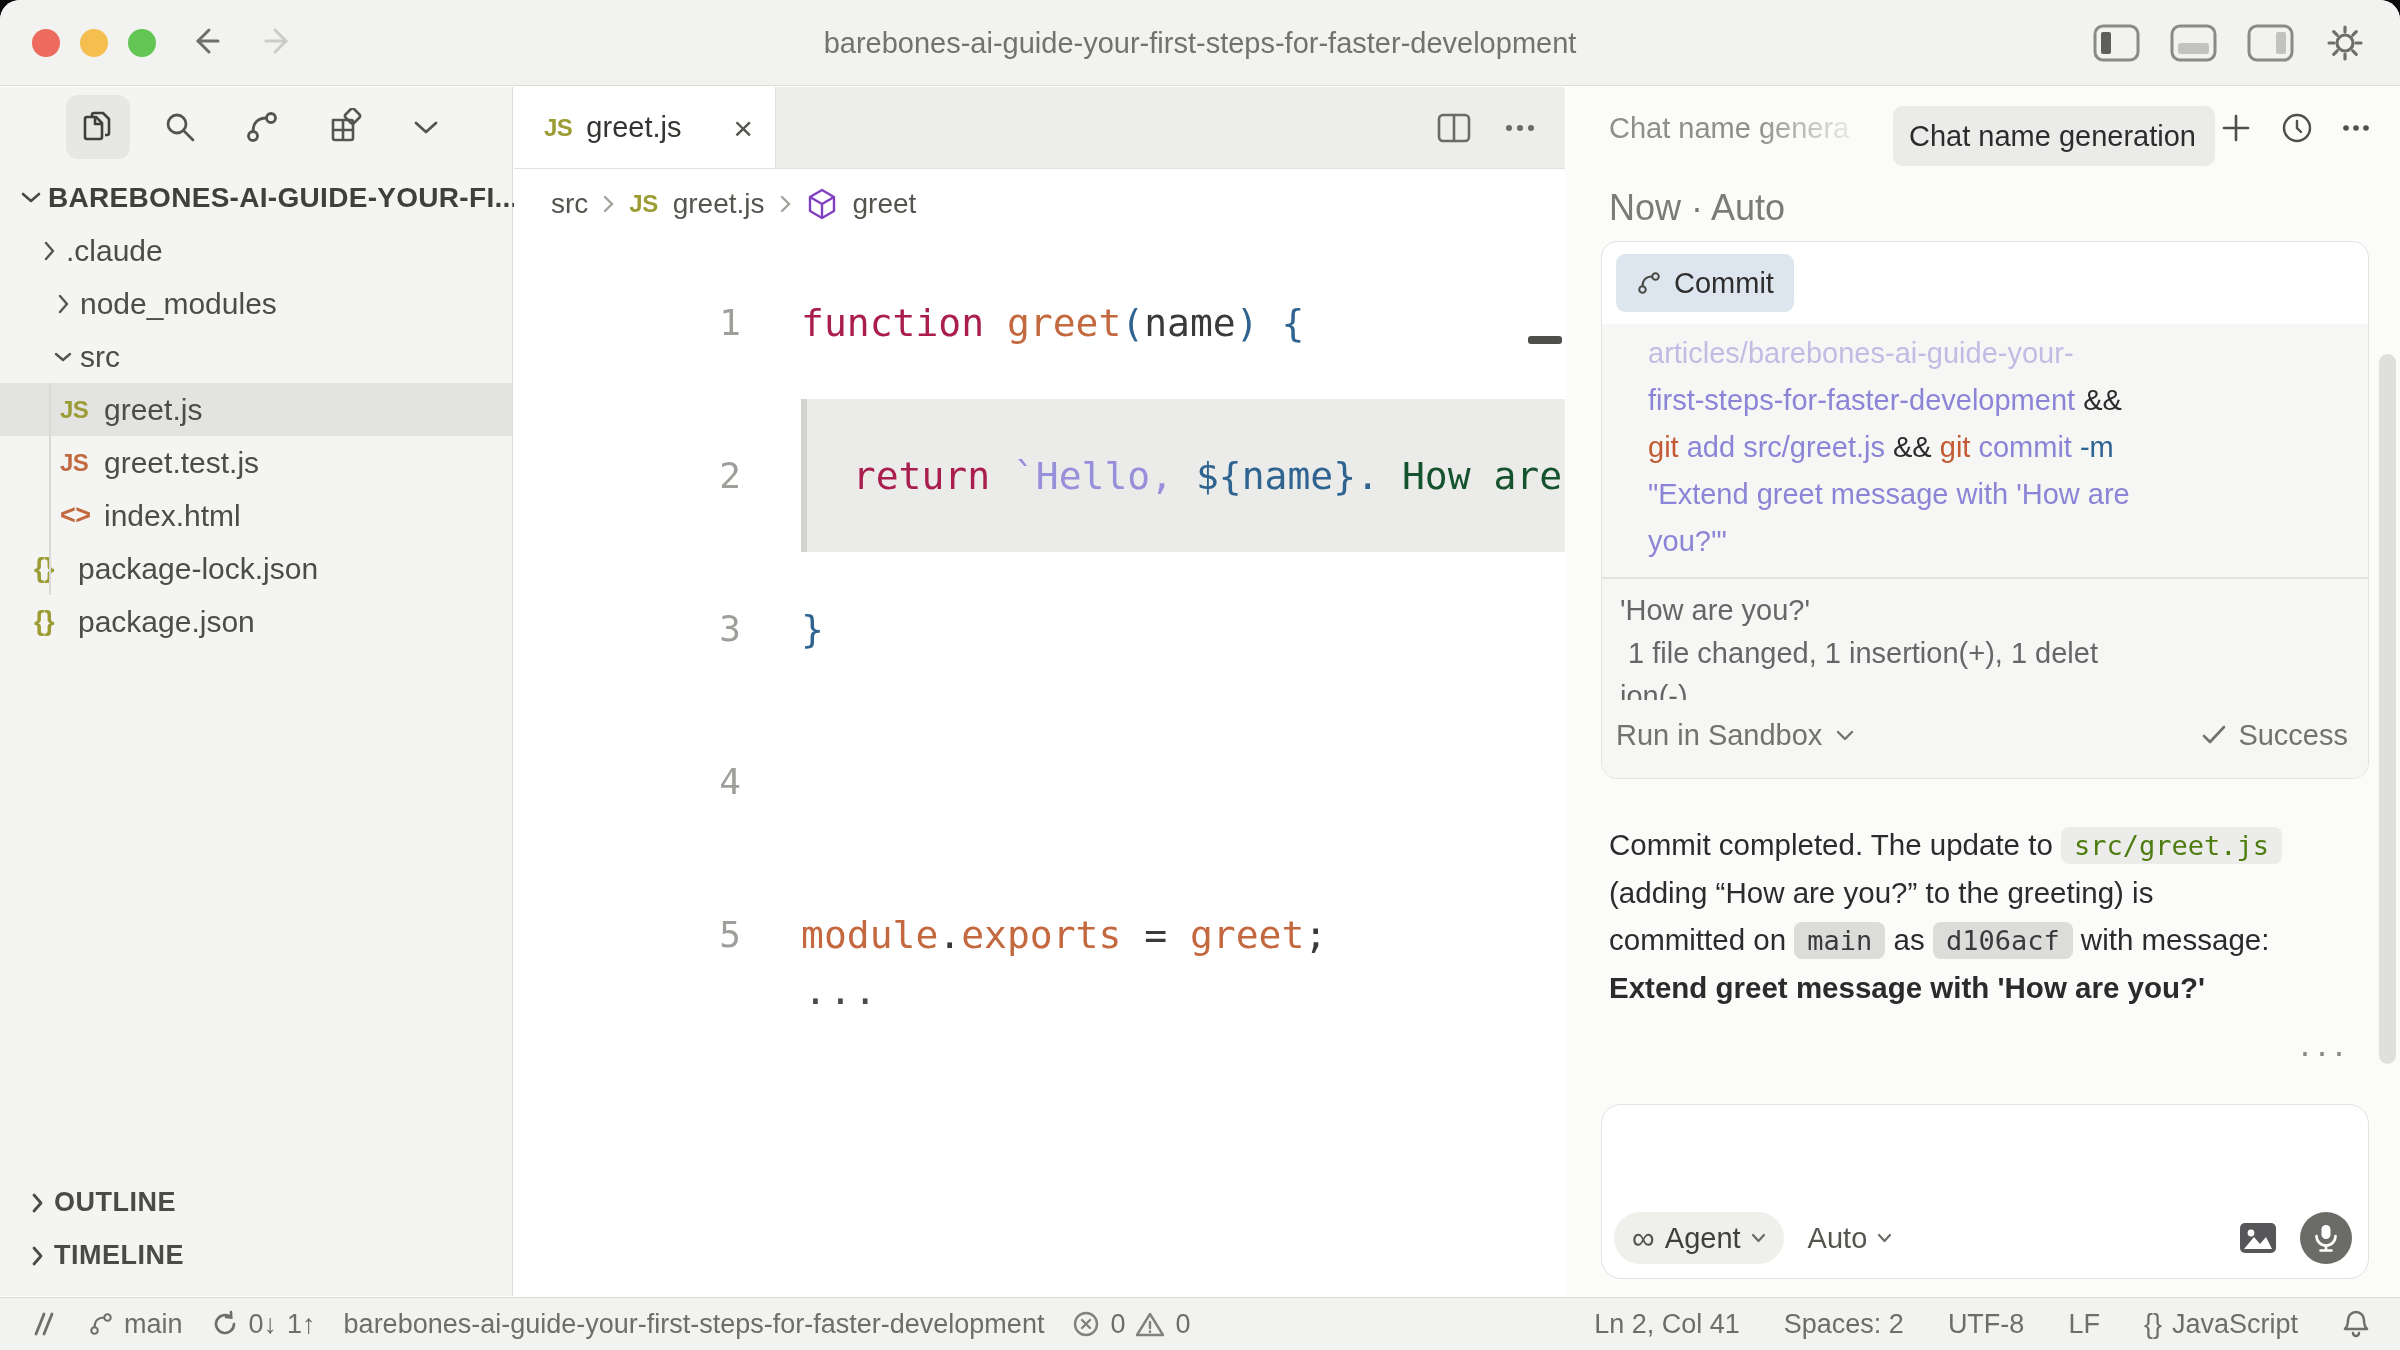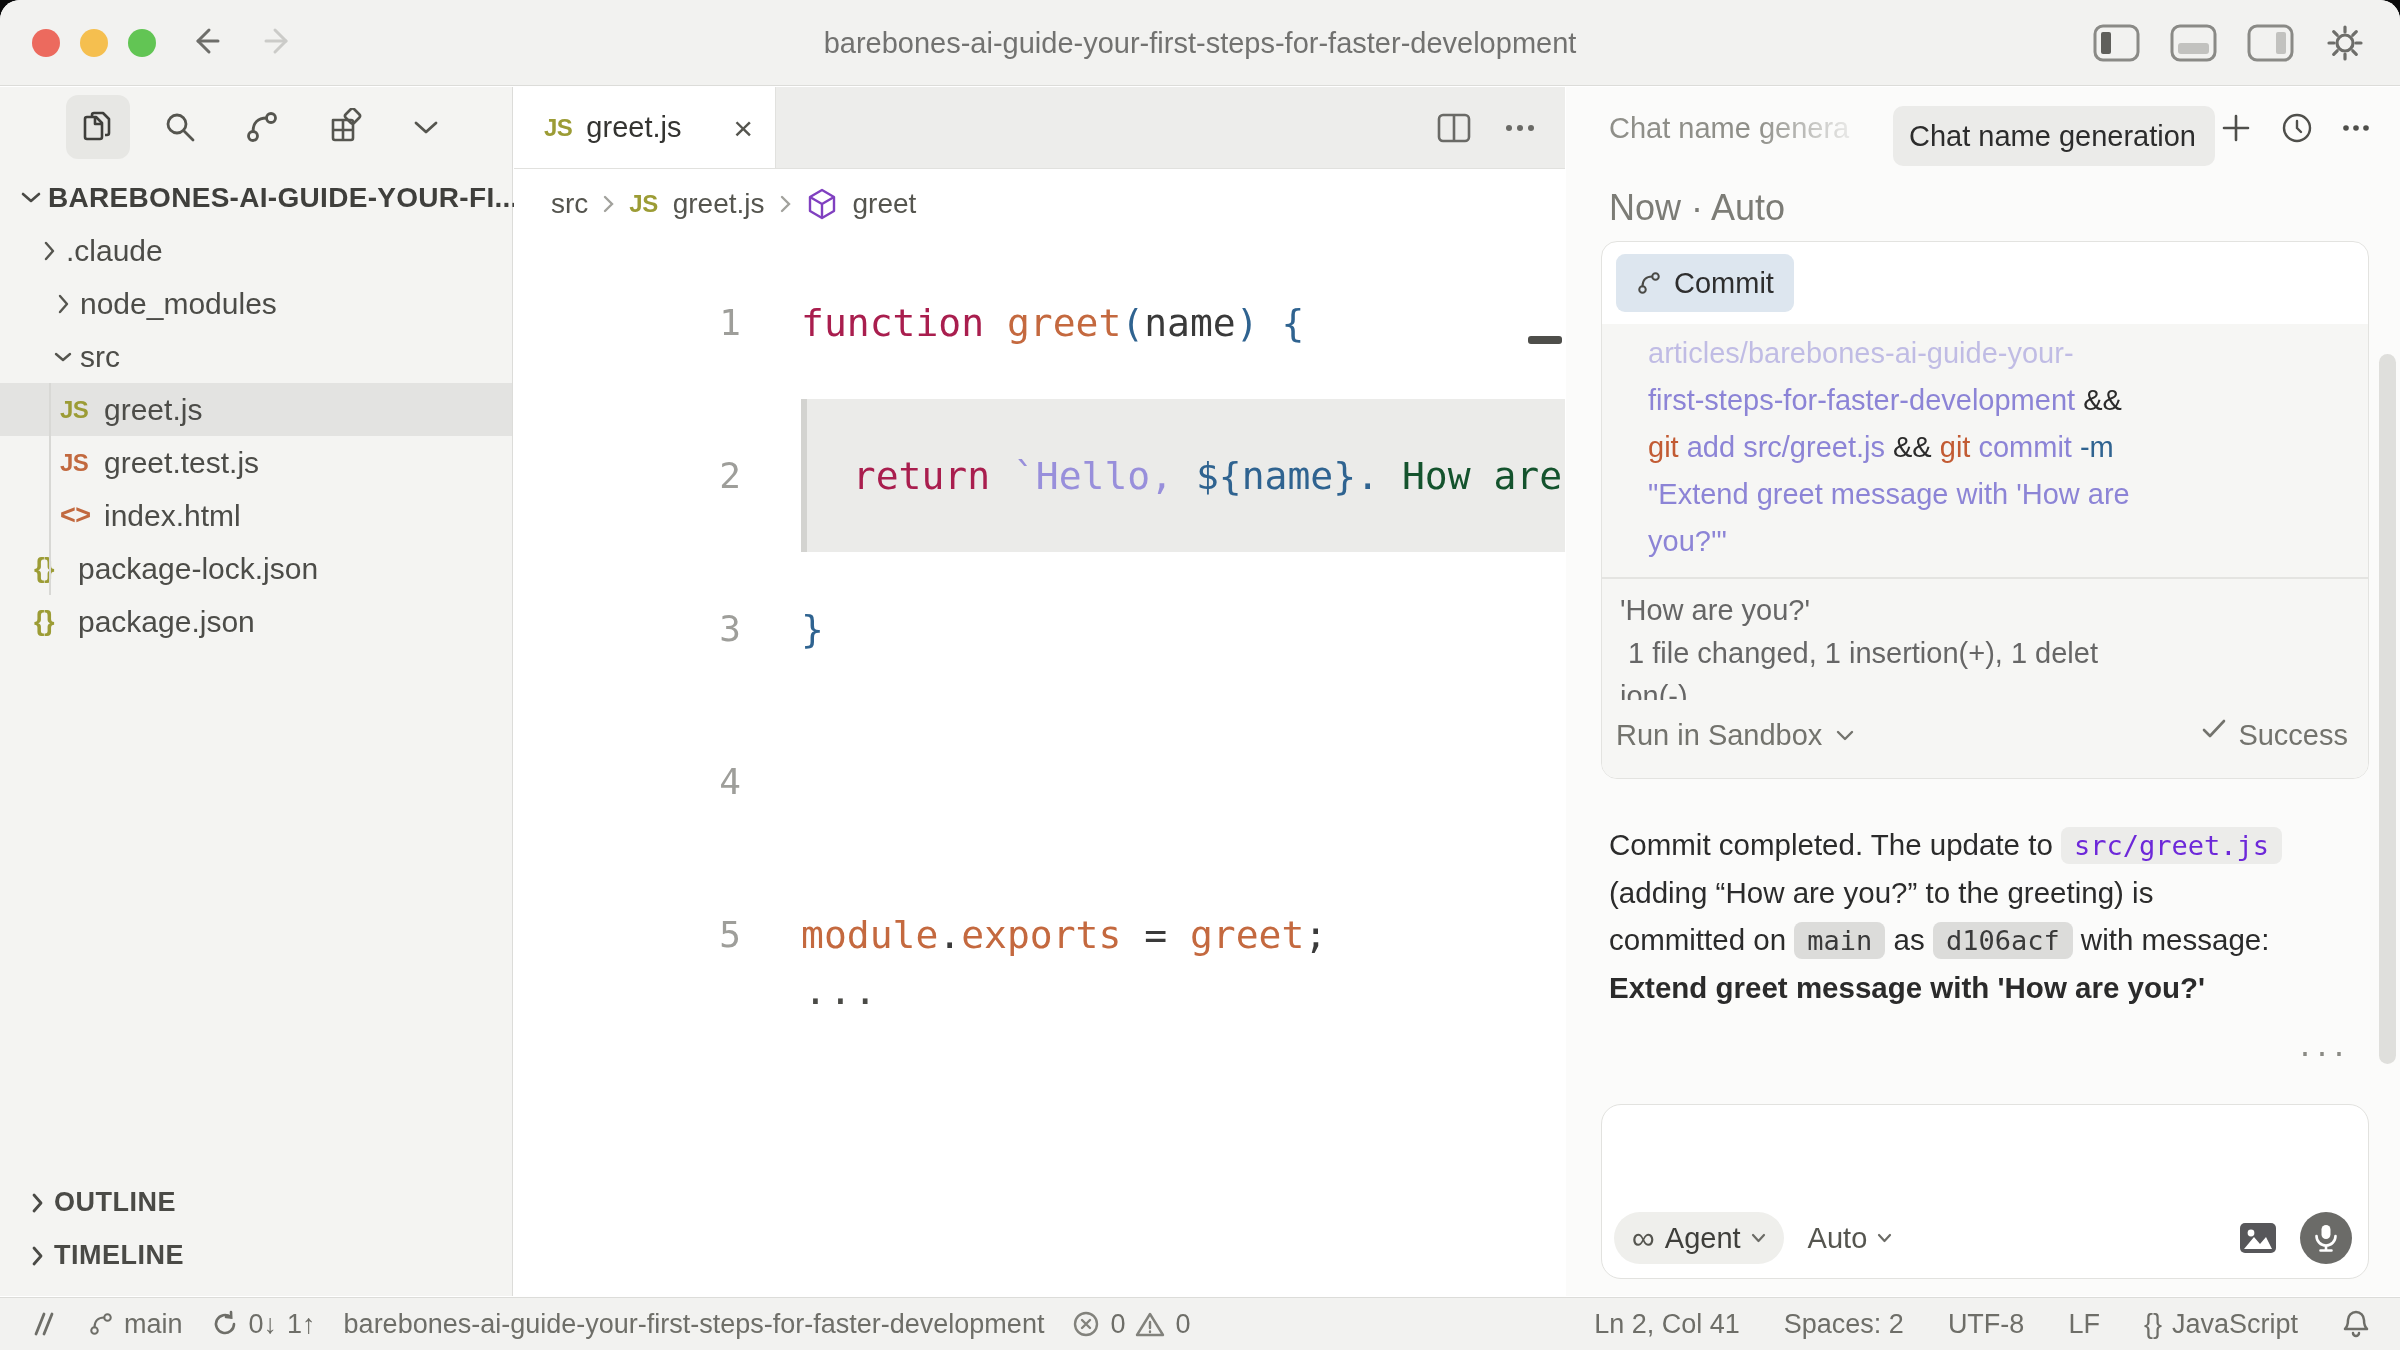--- a/index.html
+++ b/index.html
@@ -79,27 +79,27 @@
   .card-term { flex:1; background:#f6f6f4; padding:6px 18px 0 18px; font-size:29px; line-height:47px;
                font-family:Liberation Sans, sans-serif; overflow:hidden; }
   .term-line { white-space:pre; }
   .term-line.cmd { padding-left:28px; }
   .term-line.fade { opacity:.5; }
   .term-line.out { line-height:43px; }
   .term-divider { height:1.5px; background:#e4e4e1; margin:12px -18px 10px; }
   .card-foot { flex:none; height:78px; background:#f6f6f4; display:flex; align-items:center;
                padding:0 20px 8px 14px; font-size:29px; color:#73736d; }
   .run-in { display:flex; align-items:center; gap:14px; }
-  .success { margin-left:auto; display:flex; gap:12px; }
+  .success { margin-left:auto; display:flex; align-items:center; gap:12px; }
 
   .chat-message { position:absolute; left:43px; top:734px; width:740px; font-size:29.5px;
                   line-height:47px; color:#2b2b2b; }
   .chat-message .chip { background:#ececea; border-radius:8px; padding:3px 13px; font-size:27px;
                         font-family:"DejaVu Sans Mono","Liberation Mono",monospace; }
-  .chat-message .chip.blue { color:#6d28d9; }
+  .chat-message .chip.blue { color:#4d7c0f; }
   .chat-message .chip.gray { background:#dcdcda; color:#3a3a3a; }
   .chat-message .b { font-weight:bold; }
   .more-dots { position:absolute; top:944px; right:50px; color:#8a8a84; font-size:36px; letter-spacing:5px; }
 
   .composer { position:absolute; left:35px; top:1017px; width:768px; height:175px; background:#fff;
               border:1.5px solid #e2e2df; border-radius:20px; }
   .ph-row { position:absolute; left:12px; top:26px; display:flex; align-items:center; }
   .caret { width:3px; height:44px; background:#2b2b2b; margin-right:3px; }
   .placeholder { font-size:30px; color:#b4b4b0; }
   .comp-row { position:absolute; left:12px; right:16px; bottom:14px; display:flex; align-items:center; }

